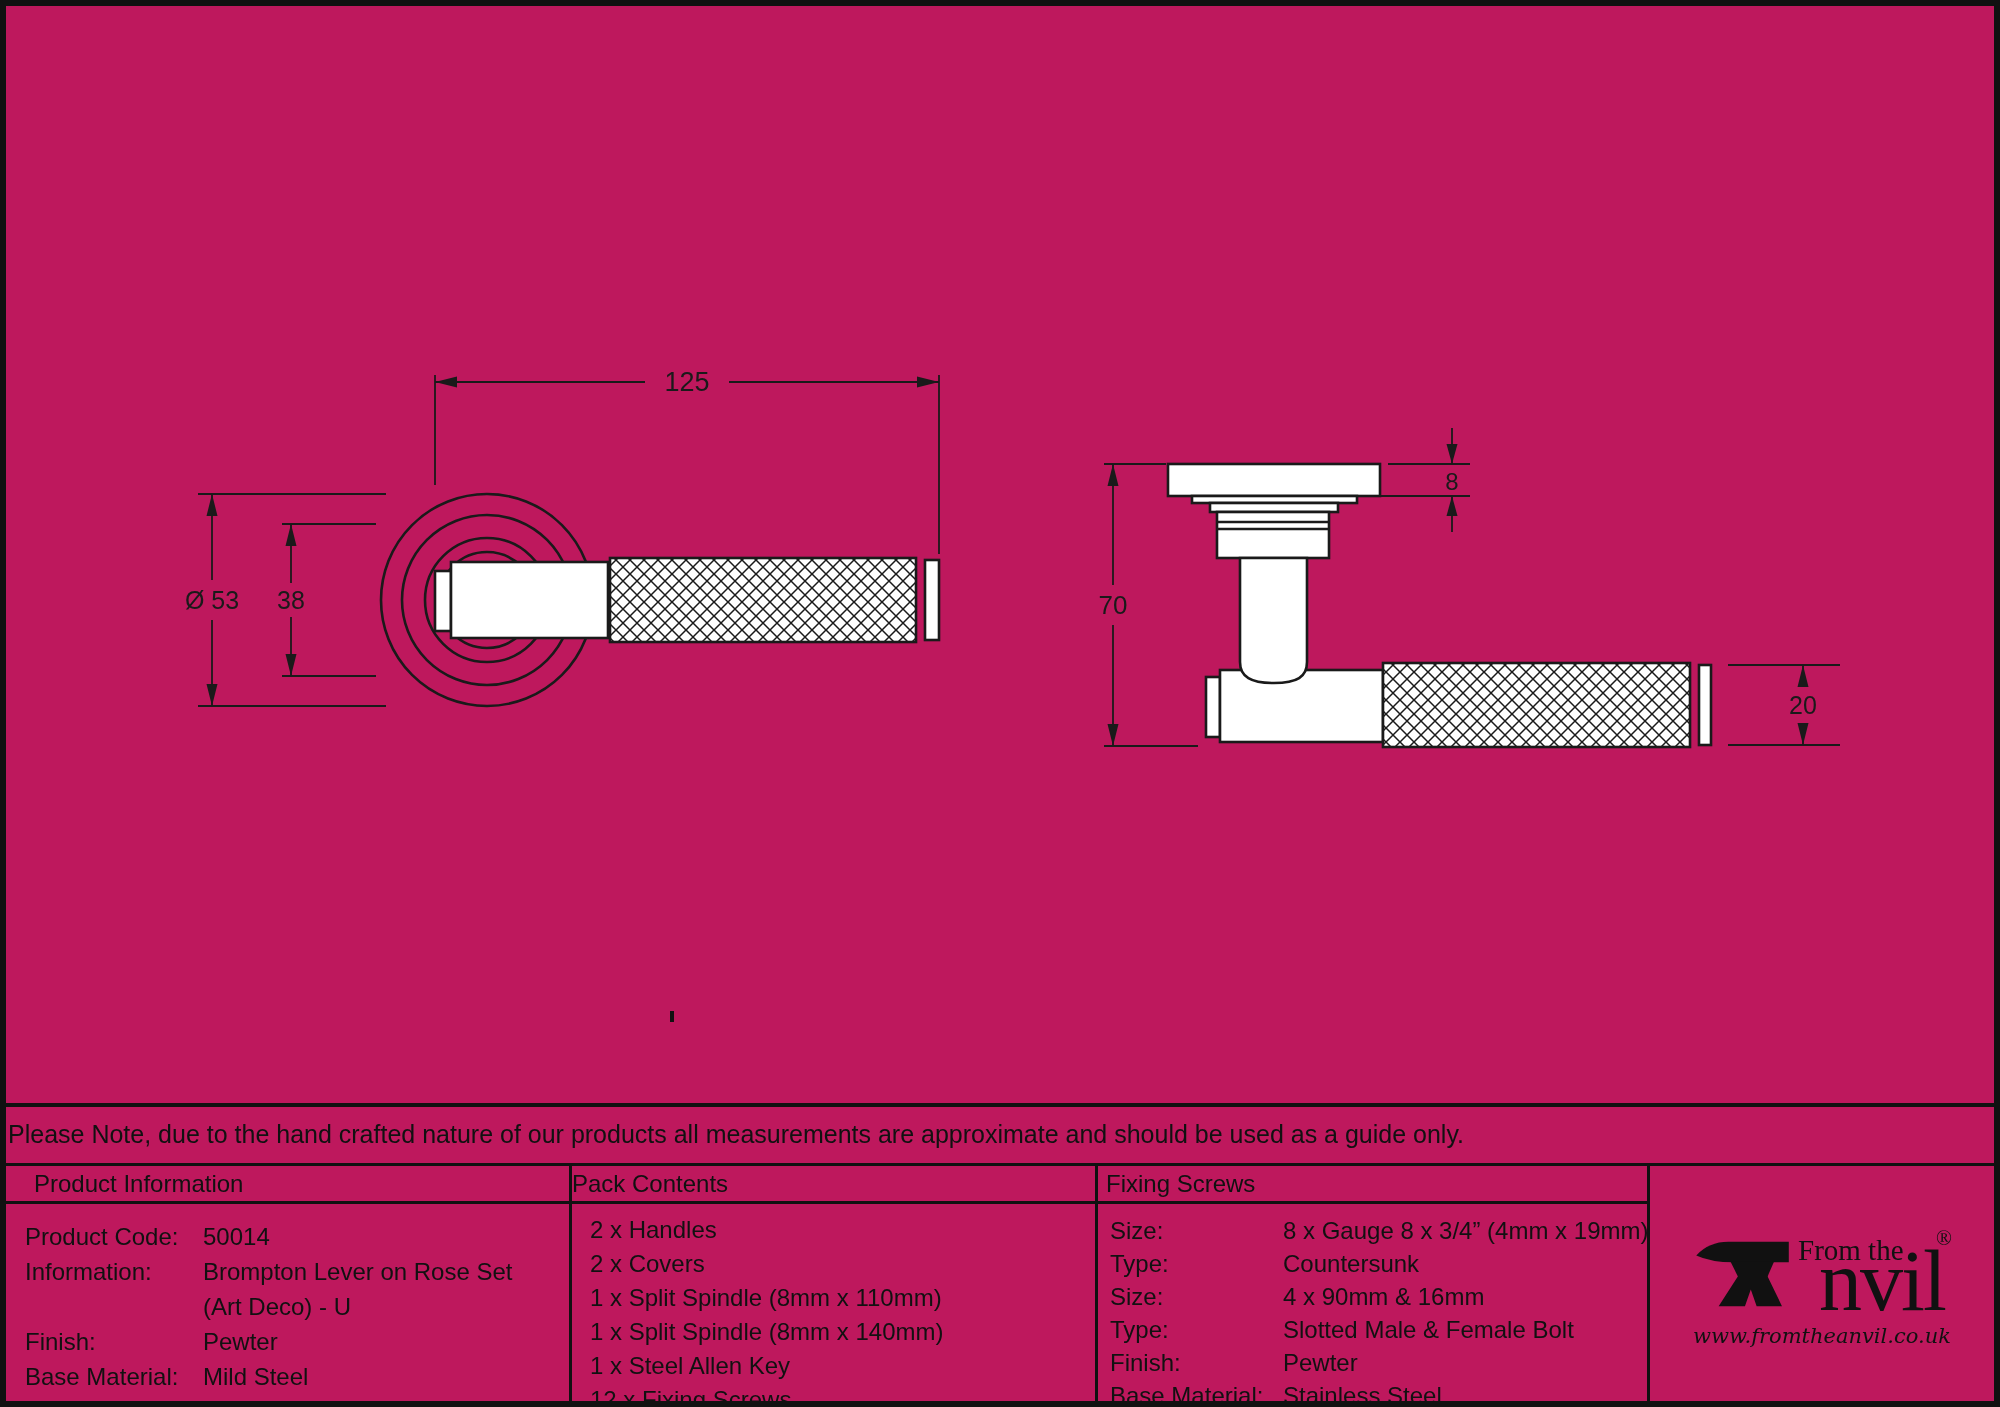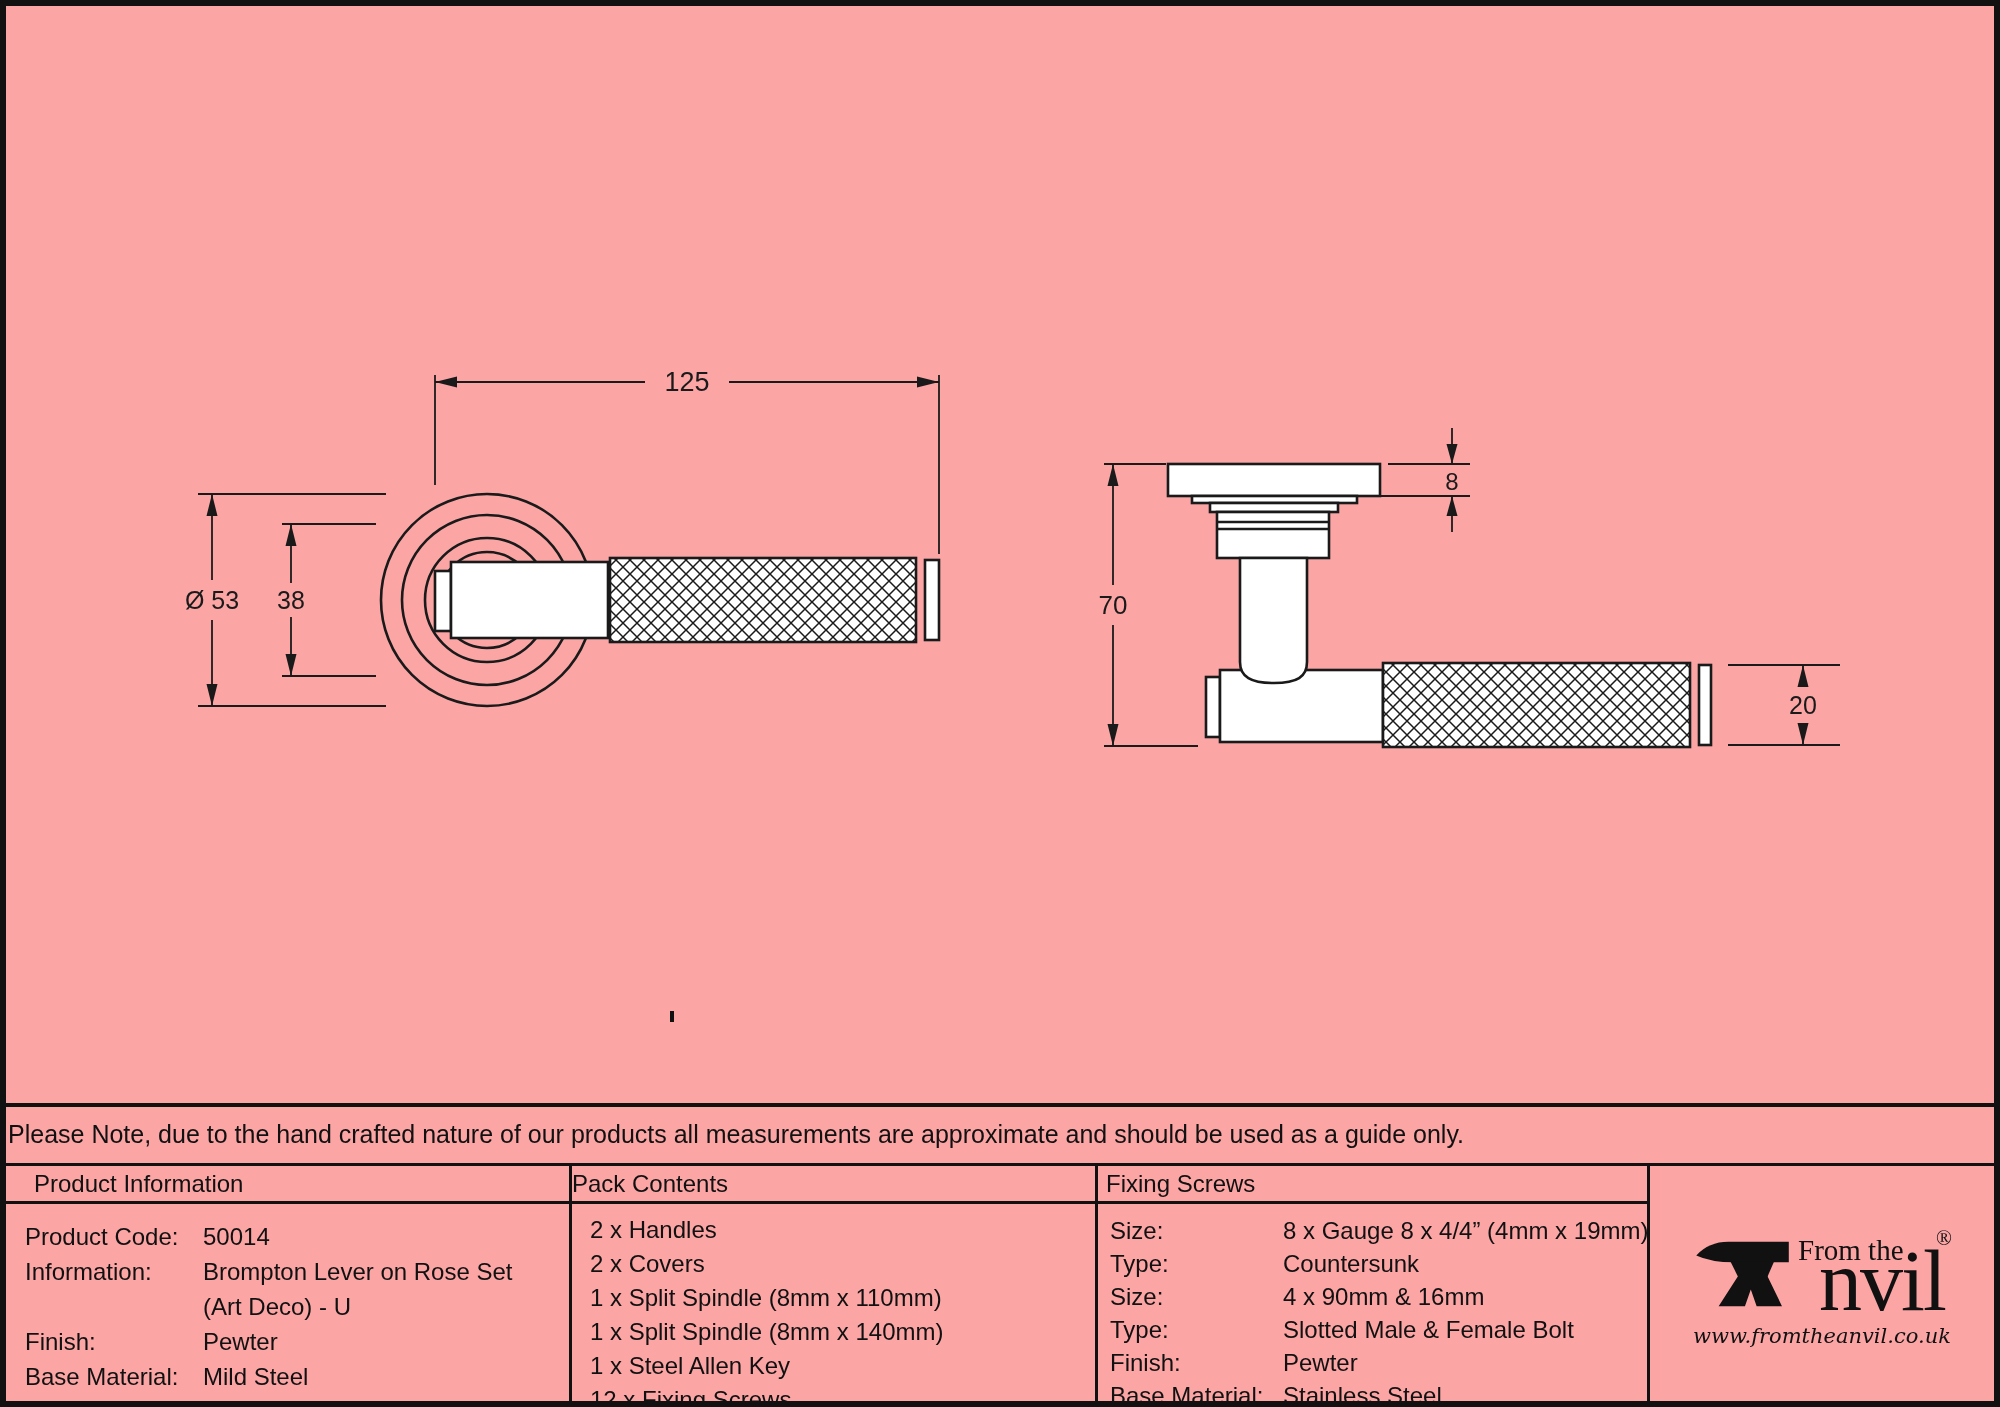--- a/index.html
+++ b/index.html
@@ -1,19 +1,19 @@
 <!DOCTYPE html>
 <html><head>
 <meta charset="utf-8">
 <style>
   html,body{margin:0;padding:0;background:#e8e8e8;}
   .page{
     position:relative;
     width:2000px;height:1407px;
-    background:#fca5a5;
+    background:#be185d;
     font-family:"Liberation Sans", sans-serif;
     color:#111;
     overflow:hidden;
   }
   .page-border{
     position:absolute;inset:0;
     border:6px solid #111;
     pointer-events:none;z-index:50;
   }
   .drawing-svg{position:absolute;top:0;left:0;}
@@ -224,21 +224,21 @@
       <div class="item">2 x Covers</div>
       <div class="item">1 x Split Spindle (8mm x 110mm)</div>
       <div class="item">1 x Split Spindle (8mm x 140mm)</div>
       <div class="item">1 x Steel Allen Key</div>
       <div class="item">12 x Fixing Screws</div>
     </div>
 
     <div class="cell body3 vline">
       <div class="kv">
         <span class="lbl">Size:</span>
-        <span class="val">8 x Gauge 8 x 4/4” (4mm x 19mm)</span>
+        <span class="val">8 x Gauge 8 x 3/4” (4mm x 19mm)</span>
       </div>
       <div class="kv">
         <span class="lbl">Type:</span>
         <span class="val">Countersunk</span>
       </div>
       <div class="kv">
         <span class="lbl">Size:</span>
         <span class="val">4 x 90mm &amp; 16mm</span>
       </div>
       <div class="kv">

